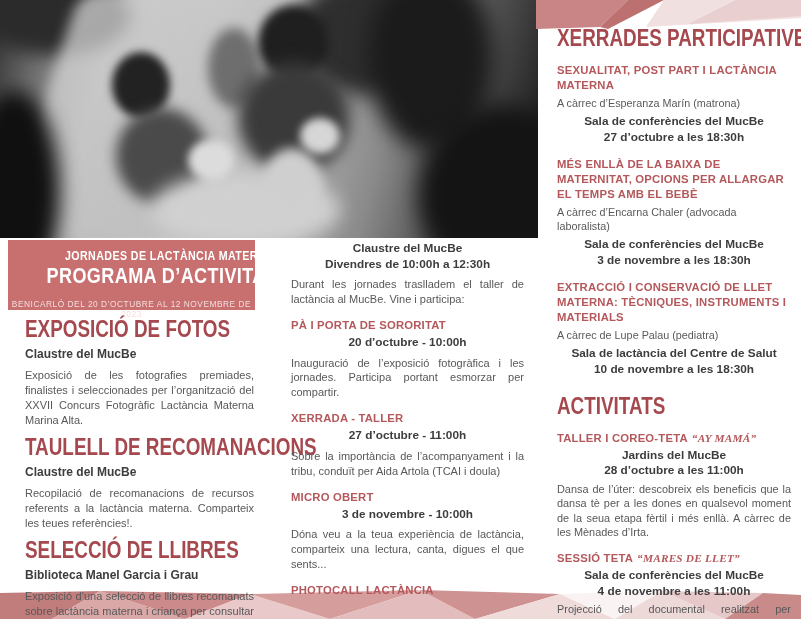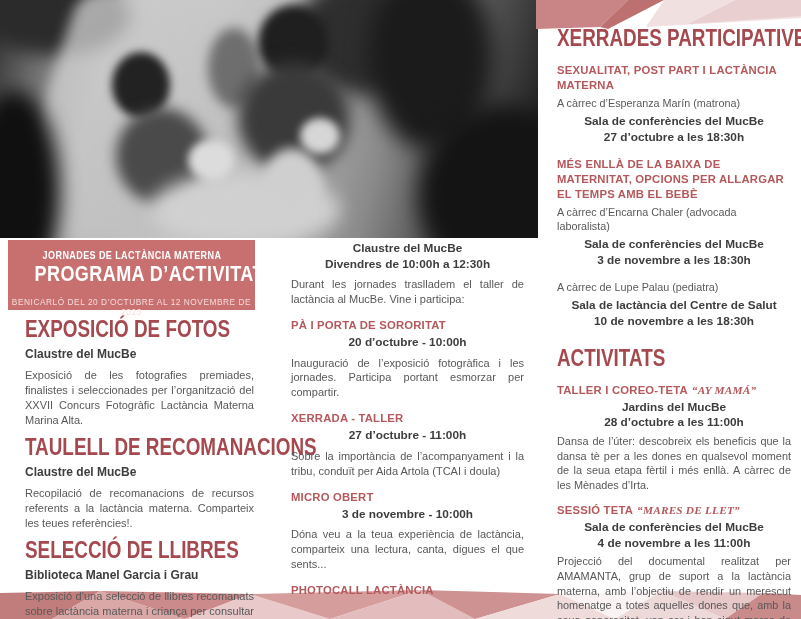--- a/index.html
+++ b/index.html
@@ -30,22 +30,22 @@
 
   
   .deco-top{position:absolute;left:536px;top:0;}
   .deco-bottom{position:absolute;left:0;top:585px;z-index:1;}
 
   
   .banner{position:absolute;left:8px;top:240px;width:247px;height:70px;background:#c87070;
           color:#fff;text-align:center;padding-top:9px;box-sizing:border-box;z-index:2;}
   .cond{display:inline-block;transform:scaleX(.82);transform-origin:50% 50%;white-space:nowrap;}
   .condL{display:inline-block;transform:scaleX(.82);transform-origin:0 50%;white-space:nowrap;}
-  .bl1{font-size:11px;font-weight:700;letter-spacing:.5px;line-height:1.15;}
-  .bl2{font-size:22px;font-weight:800;letter-spacing:.5px;line-height:1.1;}
+  .bl1{font-size:13px;font-weight:700;letter-spacing:.5px;line-height:1.15;margin-left:34px;}
+  .bl2{font-size:22px;font-weight:800;letter-spacing:.5px;line-height:1.1;margin-left:12px;}
   .bl3{font-size:8.3px;letter-spacing:.55px;color:#f5dcdc;margin-top:11px;}
 
   
   .col{position:absolute;z-index:2;}
   .col-left{left:25px;top:316px;width:229px;}
   .col-mid{left:291px;top:236px;width:233px;}
   .col-right{left:557px;top:25px;width:234px;}
 
   h2{margin:0;padding:0;font-size:23px;font-weight:700;color:#a5494f;line-height:1.15;}
   .h-gap{margin-top:6px;}
@@ -163,20 +163,21 @@
       <div class="info">Sala de conferències del MucBe</div>
       <div class="info">27 d’octubre a les 18:30h</div>
     </div>
     <div class="talk">
       <div class="item-title" style="margin-top:0;">MÉS ENLLÀ DE LA BAIXA DE MATERNITAT, OPCIONS PER ALLARGAR EL TEMPS AMB EL BEBÈ</div>
       <div class="speaker">A càrrec d’Encarna Chaler (advocada laboralista)</div>
       <div class="info">Sala de conferències del MucBe</div>
       <div class="info">3 de novembre a les 18:30h</div>
     </div>
     <div class="talk">
+      <div class="item-title" style="margin-top:0;">EXTRACCIÓ I CONSERVACIÓ DE LLET MATERNA: TÈCNIQUES, INSTRUMENTS I MATERIALS</div>
       <div class="speaker">A càrrec de Lupe Palau (pediatra)</div>
       <div class="info">Sala de lactància del Centre de Salut</div>
       <div class="info">10 de novembre a les 18:30h</div>
     </div>
 
     <h2 style="margin-top:16px;"><span class="condL">ACTIVITATS</span></h2>
 
     <div style="margin-top:11px;">
       <div class="item-title" style="margin-top:0;">
         <span>TALLER I COREO-TETA</span><span class="q-italic">“AY MAMÁ”</span>

